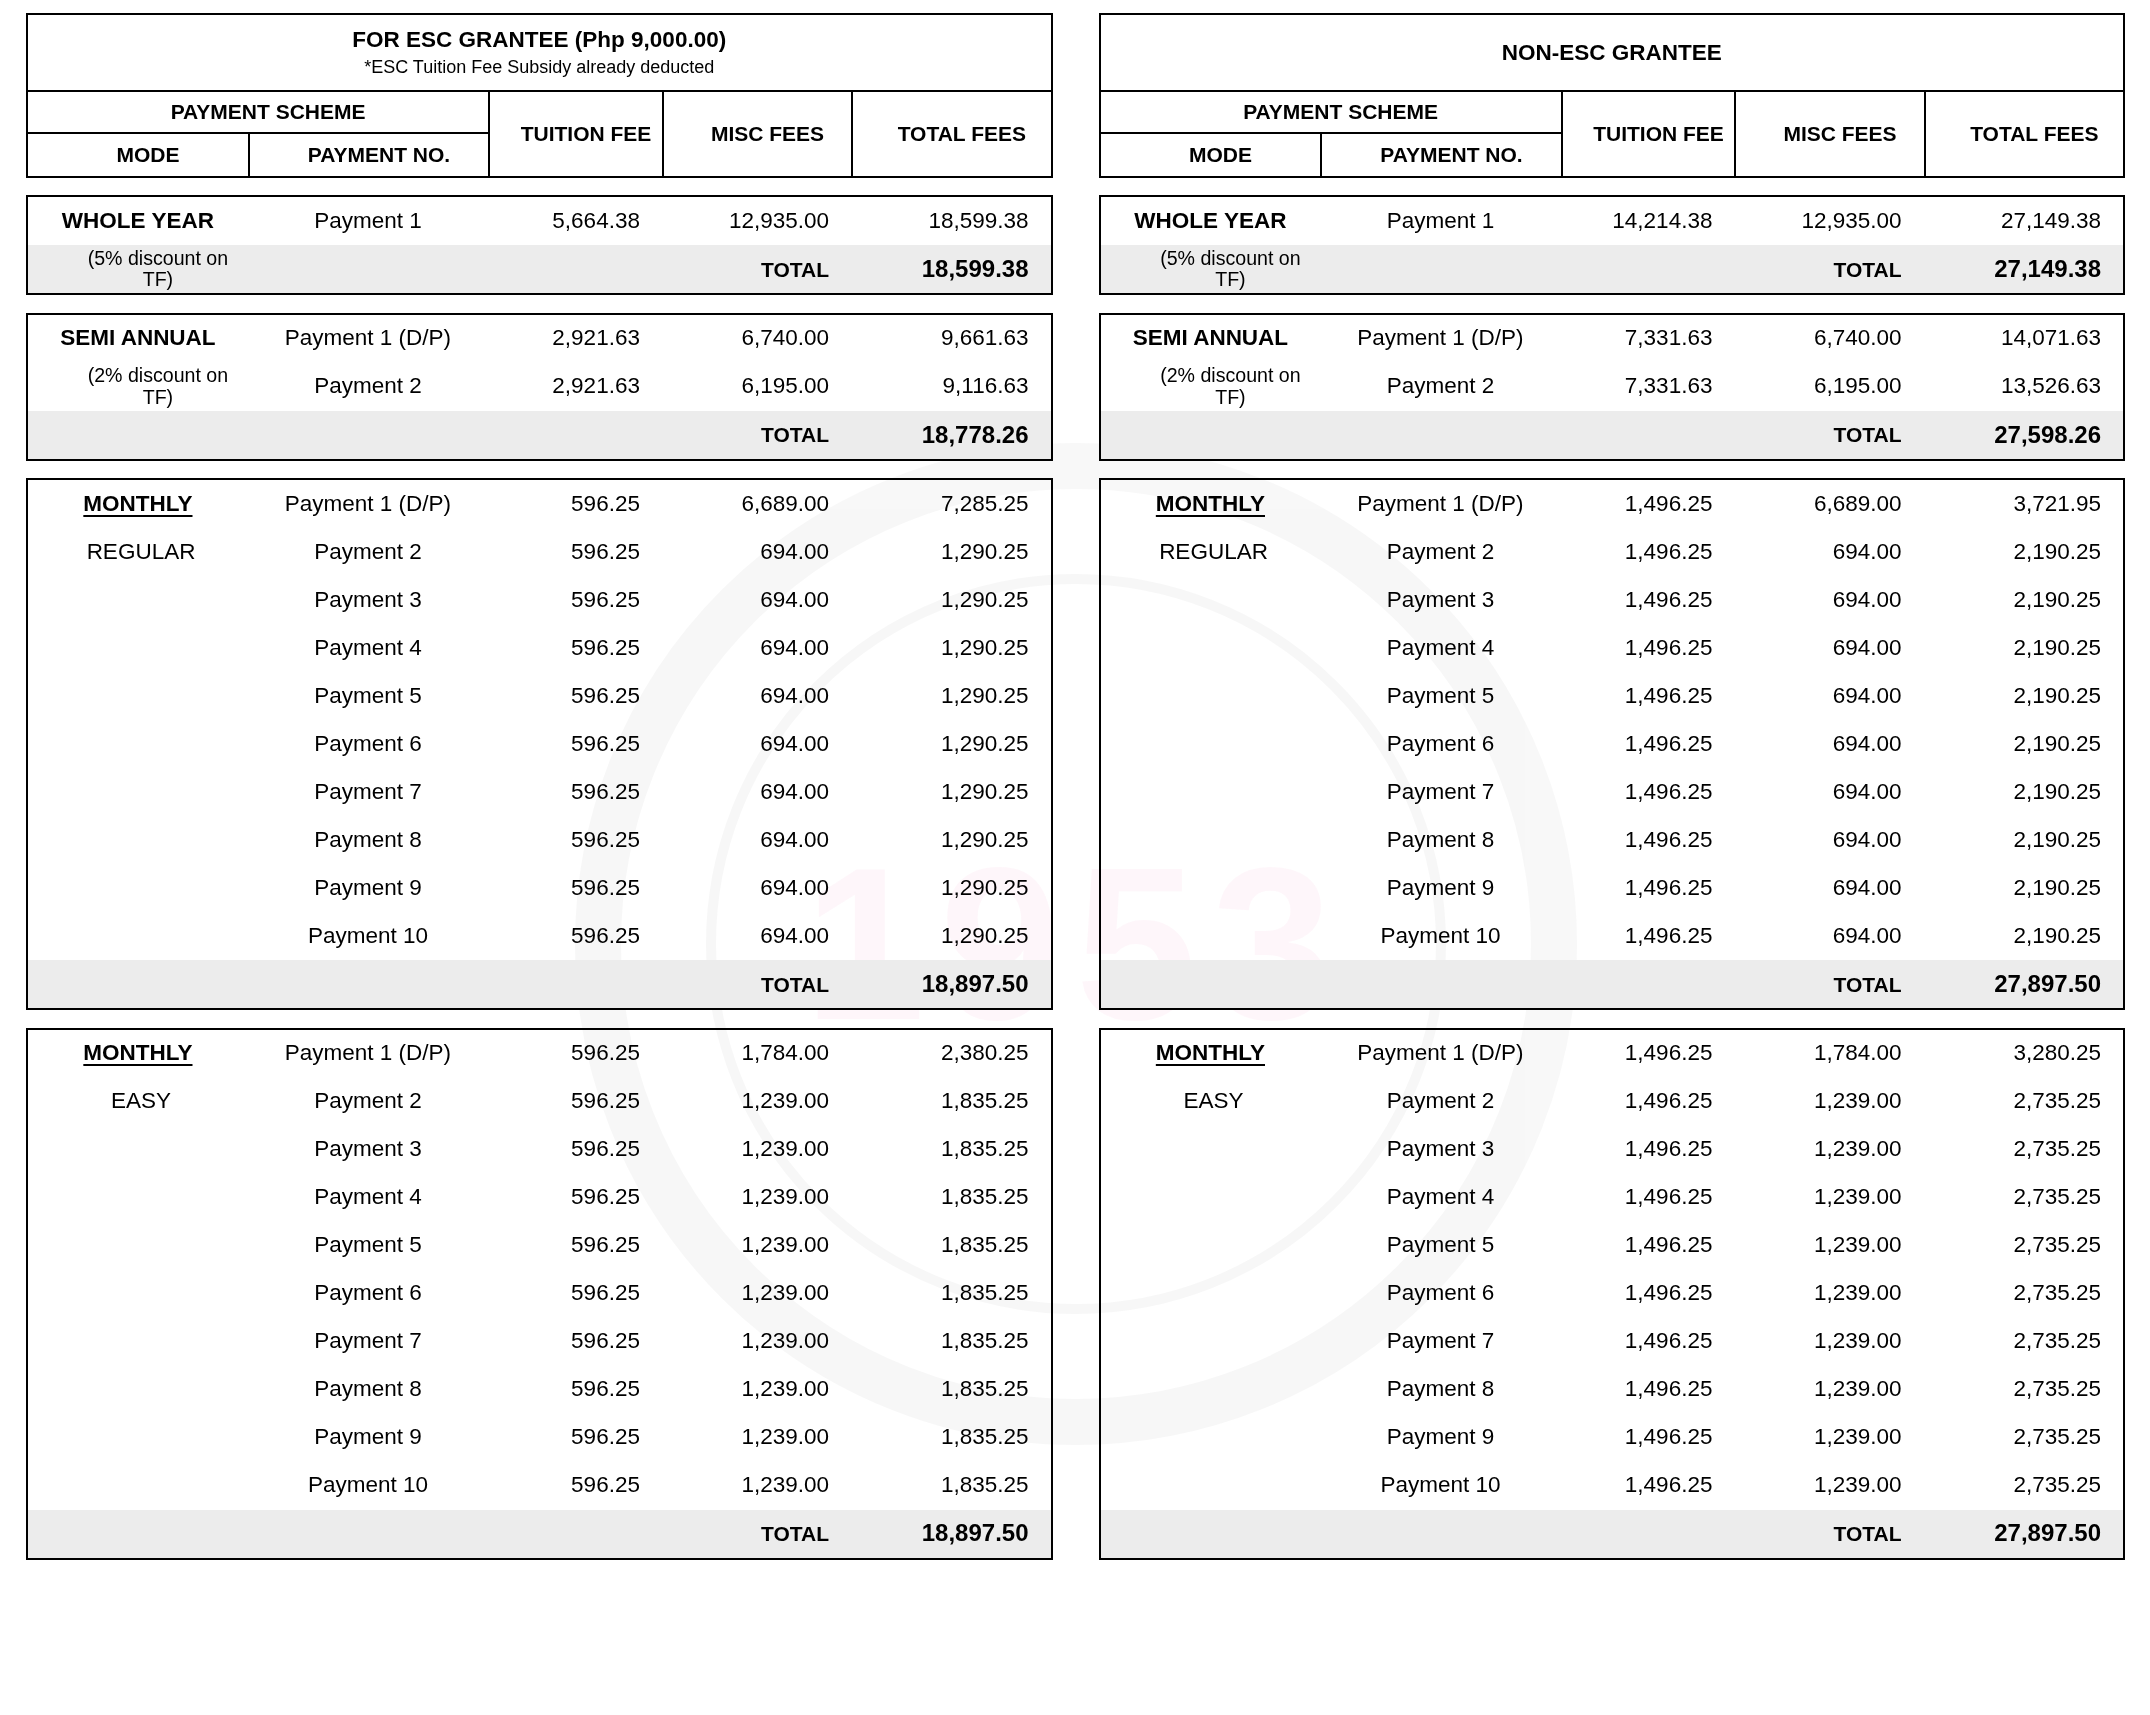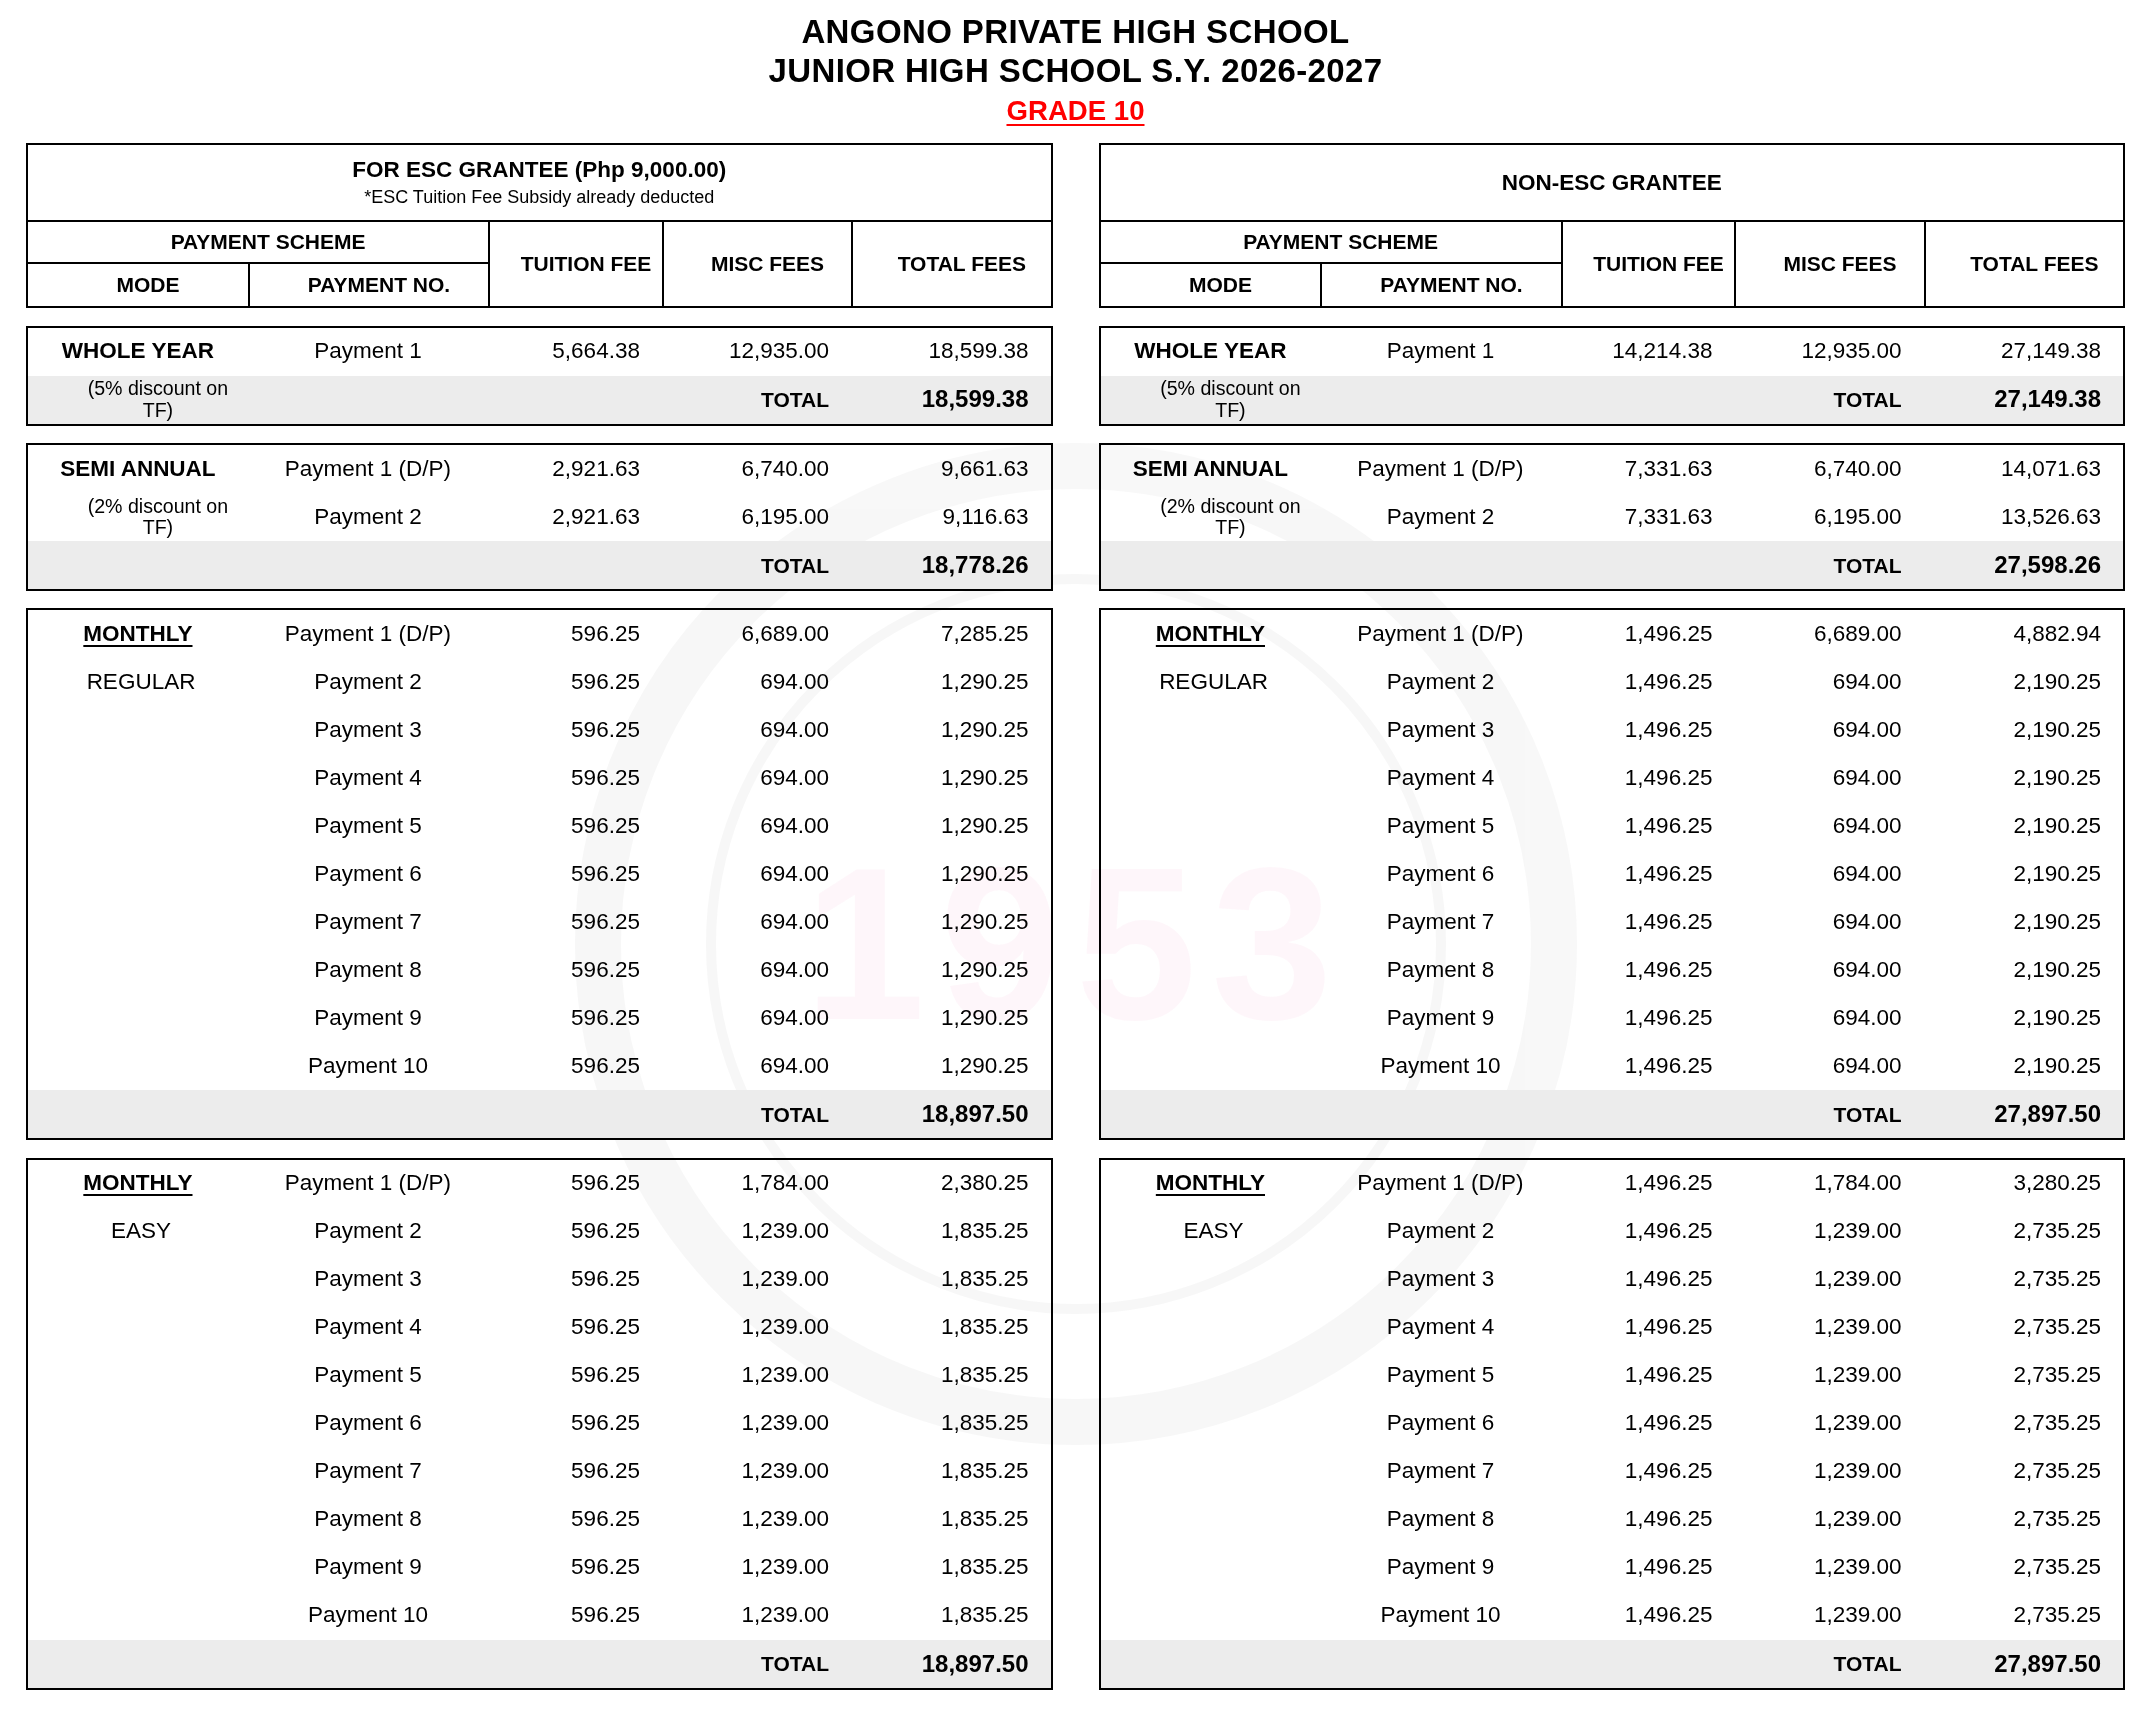--- a/index.html
+++ b/index.html
@@ -84,25 +84,20 @@
 <div class="page">
 
   <div class="watermark">
     <div class="wm-ring">
       <div class="wm-inner">
         <span>1953</span>
       </div>
     </div>
   </div>
 
-  <div class="titles">
-    <div class="school-name">ANGONO PRIVATE HIGH SCHOOL</div>
-    <div class="school-sub">JUNIOR HIGH SCHOOL S.Y. 2026-2027</div>
-    <div class="grade">GRADE 10</div>
-  </div>
 
   <div class="tables">
 
     <div class="fee-table">
       <div class="header-box">
         <div class="title-cell">
           <div class="t1">FOR ESC GRANTEE (Php 9,000.00)</div>
           <div class="t2">*ESC Tuition Fee Subsidy already deducted</div>
         </div>
         <div class="colhead">
@@ -357,21 +352,21 @@
               <div class="cell total-label">TOTAL</div>
               <div class="cell total-value">27,598.26</div>
             </div>
           </div>
           <div class="section-box">
             <div class="row">
               <div class="cell cell-mode m-bold-underline">MONTHLY</div>
               <div class="cell cell-no">Payment 1 (D/P)</div>
               <div class="cell cell-num">1,496.25</div>
               <div class="cell cell-num">6,689.00</div>
-              <div class="cell cell-num">4,882.94</div>
+              <div class="cell cell-num">3,721.95</div>
             </div>
             <div class="row">
               <div class="cell cell-mode m-plain">REGULAR</div>
               <div class="cell cell-no">Payment 2</div>
               <div class="cell cell-num">1,496.25</div>
               <div class="cell cell-num">694.00</div>
               <div class="cell cell-num">2,190.25</div>
             </div>
             <div class="row">
               <div class="cell cell-mode"></div>

